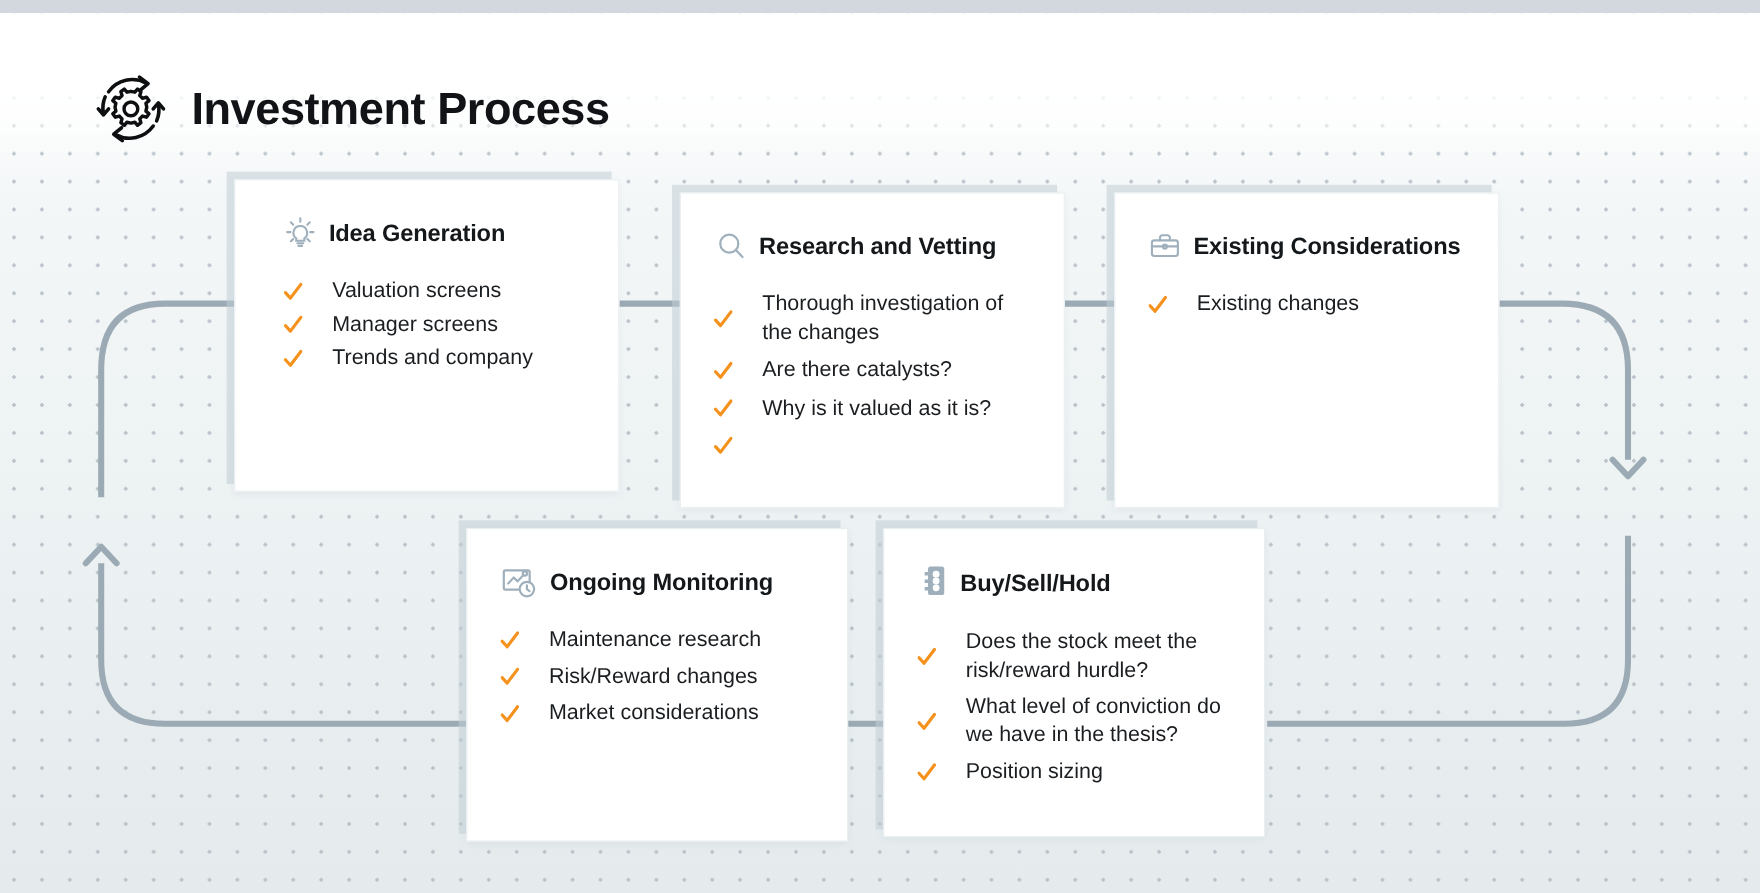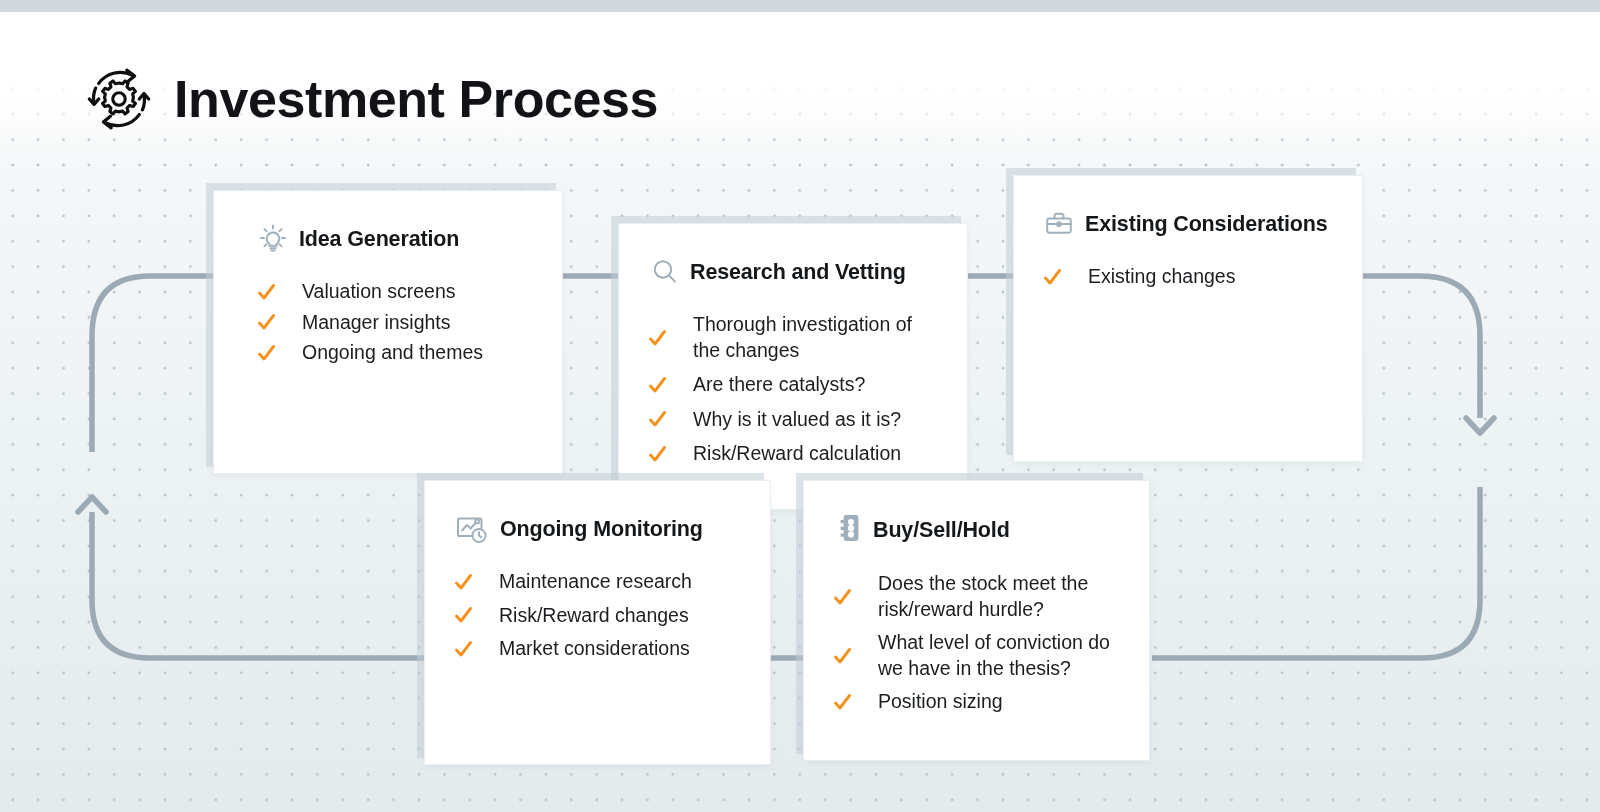--- a/index.html
+++ b/index.html
@@ -42,21 +42,21 @@
   
   #header {
     position: absolute;
     left: 80px; top: 60px;
     display: flex;
     align-items: center;
     gap: 16px;
   }
   #header-icon { width: 78px; height: 78px; display: block; flex: 0 0 auto; }
   #header-title {
-    font-size: 52px;
+    font-size: 41px;
     font-weight: bold;
     color: #111316;
     letter-spacing: -0.4px;
     white-space: nowrap;
   }
 
   
   #connectors {
     position: absolute;
     left: 0; top: 0;
@@ -105,22 +105,22 @@
     margin-top: 3px;
     display: block;
   }
   .item-text {
     font-size: 19.5px;
     line-height: 25.5px;
     color: #1b1e21;
   }
 
   
-  #card-idea      { left: 213px; top: 190px; width: 350px; height: 284px; padding-left: 44px; }
-  #card-research  { left: 618px; top: 175px; width: 350px; height: 287px; margin-top: 48px; }
+  #card-idea      { left: 213px; top: 163px; width: 350px; height: 284px; padding-left: 44px; }
+  #card-research  { left: 618px; top: 175px; width: 350px; height: 287px; }
   #card-portfolio { left: 1013px; top: 175px; width: 350px; height: 287px; }
   #card-monitor   { left: 424px; top: 480px; width: 347px; height: 285px; }
   #card-buysell   { left: 803px; top: 480px; width: 347px; height: 281px; }
 
   #card-monitor .card-list li,
   #card-buysell .card-list li { margin-bottom: 8px; }
   #card-research .card-list li { margin-bottom: 9px; }
 </style>
 </head>
 <body>
@@ -200,27 +200,27 @@
       <li>
         <svg class="check" viewBox="0 0 17 21">
             <path d="M1.5 10 L6 15 L15.5 2.5" fill="none" stroke="#F5921E" stroke-width="2.9" stroke-linecap="round" stroke-linejoin="round"></path>
           </svg>
         <span class="item-text">Valuation screens</span>
       </li>
       <li>
         <svg class="check" viewBox="0 0 17 21">
             <path d="M1.5 10 L6 15 L15.5 2.5" fill="none" stroke="#F5921E" stroke-width="2.9" stroke-linecap="round" stroke-linejoin="round"></path>
           </svg>
-        <span class="item-text">Manager insights</span>
-      </li>
-      <li>
-        <svg class="check" viewBox="0 0 17 21">
-            <path d="M1.5 10 L6 15 L15.5 2.5" fill="none" stroke="#F5921E" stroke-width="2.9" stroke-linecap="round" stroke-linejoin="round"></path>
-          </svg>
-        <span class="item-text">Ongoing and themes</span>
+        <span class="item-text">Manager screens</span>
+      </li>
+      <li>
+        <svg class="check" viewBox="0 0 17 21">
+            <path d="M1.5 10 L6 15 L15.5 2.5" fill="none" stroke="#F5921E" stroke-width="2.9" stroke-linecap="round" stroke-linejoin="round"></path>
+          </svg>
+        <span class="item-text">Trends and company</span>
       </li>
     </ul>
   </div>
 
   <div class="card" id="card-research">
     <div class="card-head">
       <svg class="card-icon" width="30" height="32" viewBox="0 0 30 32">
         <g fill="none" stroke="#9FB0BC" stroke-width="2" stroke-linecap="round">
           <circle cx="14" cy="13.5" r="8.2"></circle>
           <line x1="20.2" y1="19.6" x2="26" y2="25.6"></line>
@@ -244,21 +244,20 @@
       <li>
         <svg class="check" viewBox="0 0 17 21">
             <path d="M1.5 10 L6 15 L15.5 2.5" fill="none" stroke="#F5921E" stroke-width="2.9" stroke-linecap="round" stroke-linejoin="round"></path>
           </svg>
         <span class="item-text">Why is it valued as it is?</span>
       </li>
       <li>
         <svg class="check" viewBox="0 0 17 21">
             <path d="M1.5 10 L6 15 L15.5 2.5" fill="none" stroke="#F5921E" stroke-width="2.9" stroke-linecap="round" stroke-linejoin="round"></path>
           </svg>
-        <span class="item-text">Risk/Reward calculation</span>
       </li>
     </ul>
   </div>
 
   <div class="card" id="card-portfolio">
     <div class="card-head">
       <svg class="card-icon" width="30" height="32" viewBox="0 0 30 32">
         <g fill="none" stroke="#9FB0BC" stroke-width="1.9" stroke-linejoin="round" stroke-linecap="round">
           <rect x="3.2" y="10.5" width="23.6" height="14.2" rx="2.2"></rect>
           <path d="M10.5 10.5 V8 a2.2 2.2 0 0 1 2.2 -2.2 h4.6 A2.2 2.2 0 0 1 19.5 8 v2.5"></path>

